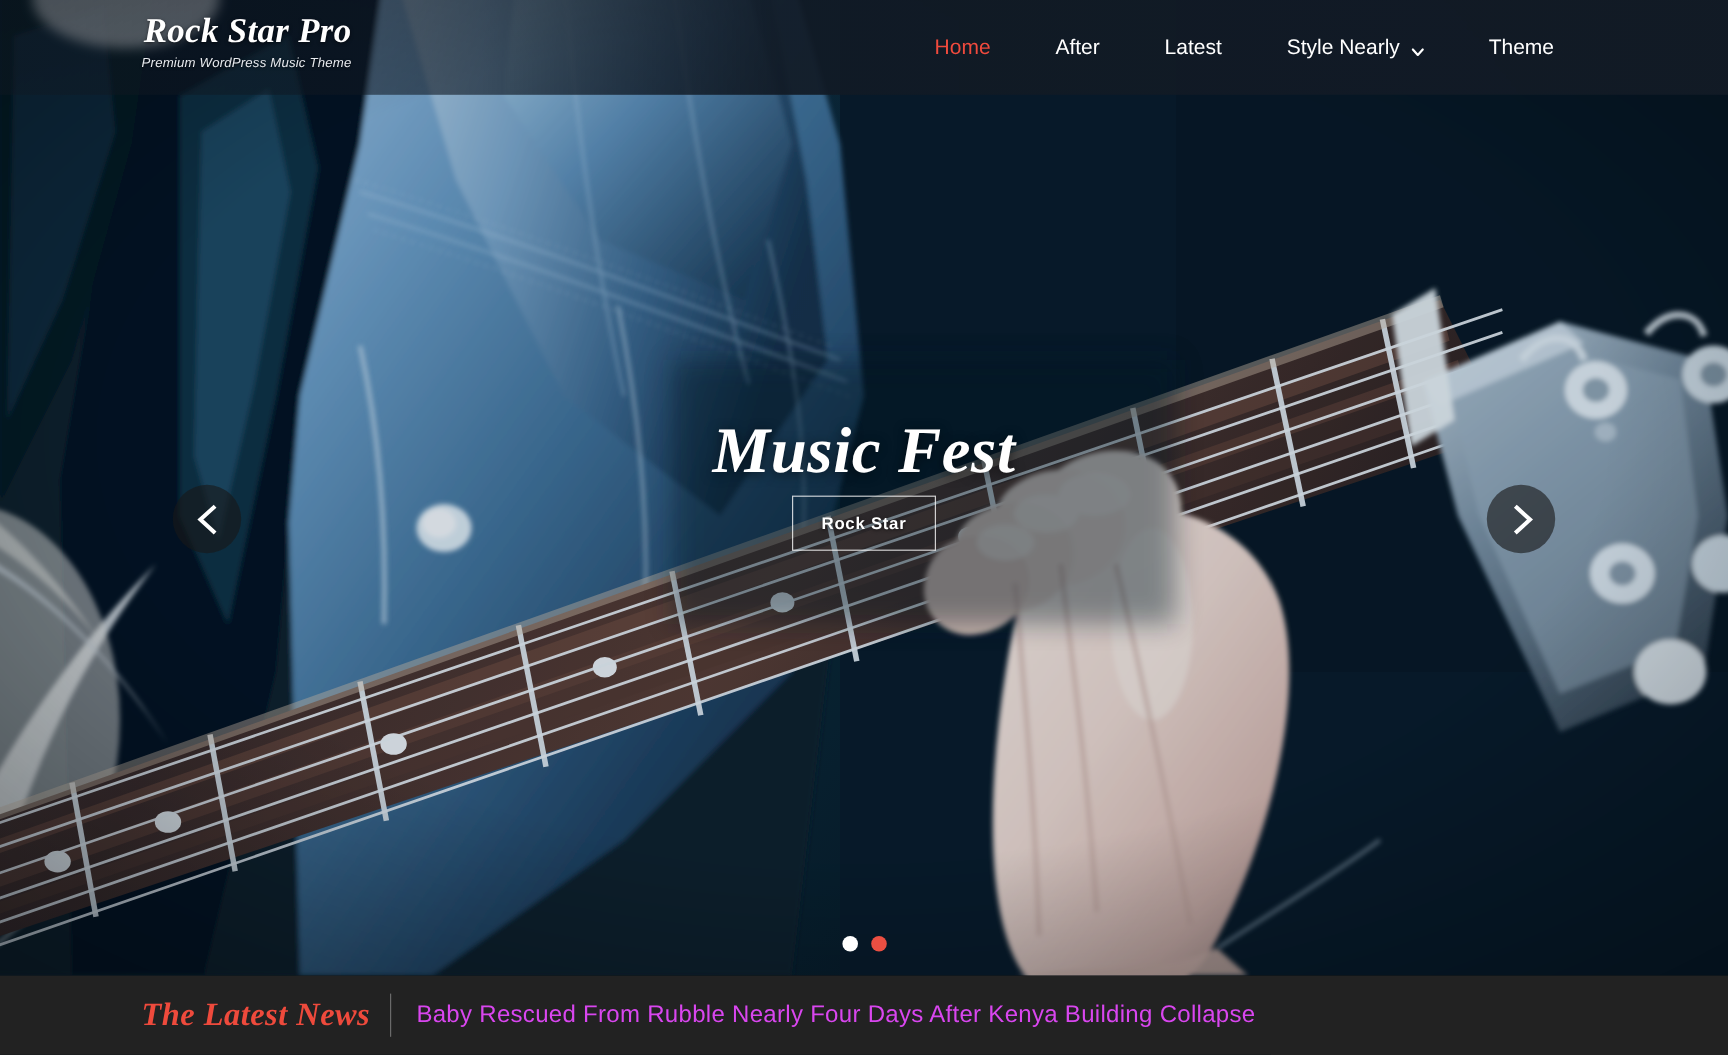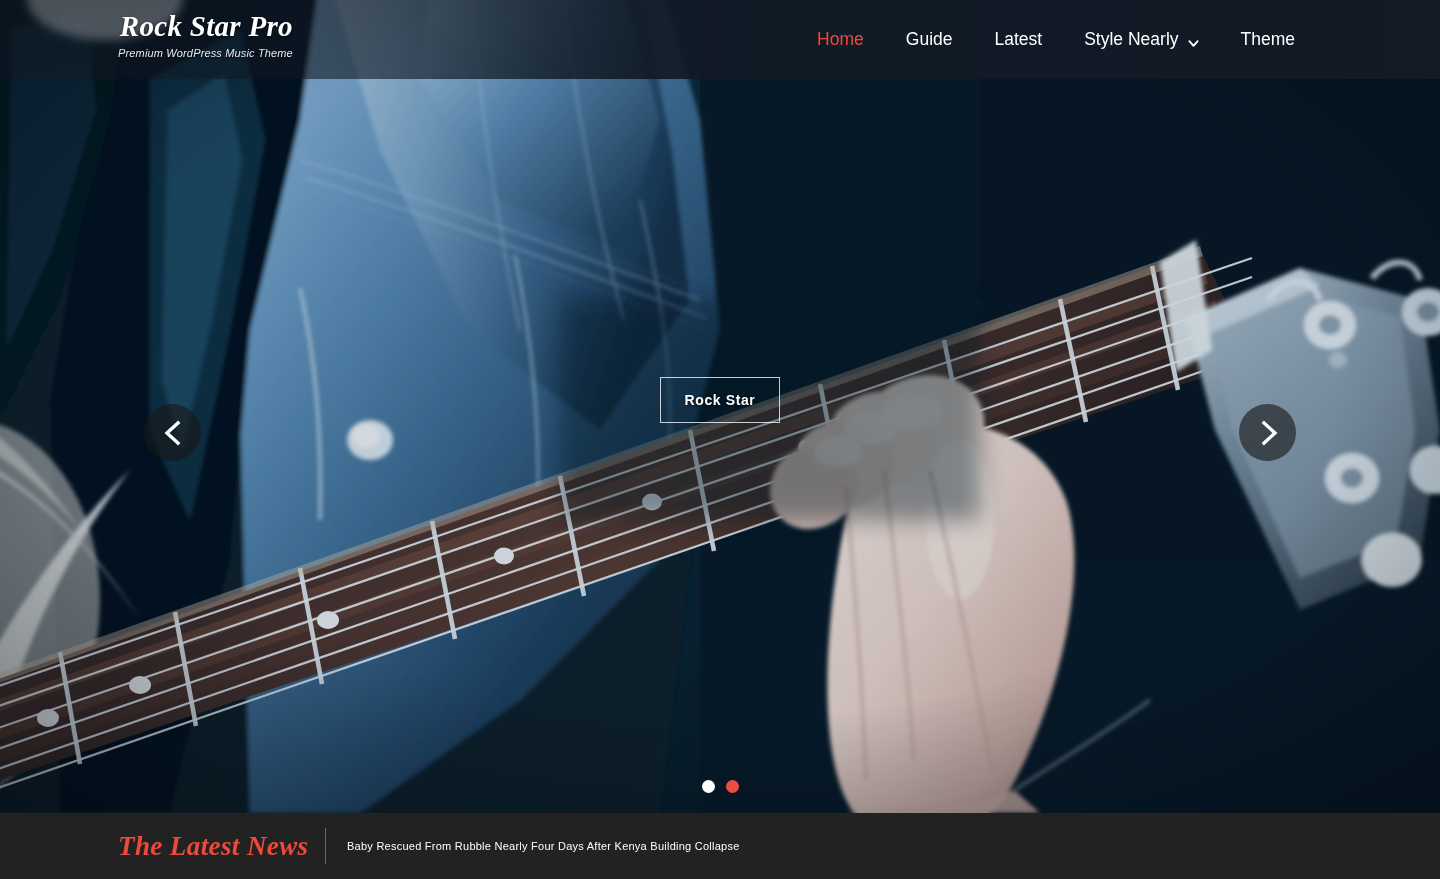--- a/index.html
+++ b/index.html
@@ -28,41 +28,41 @@
     font-style:italic; font-weight:bold; font-size:29px; color:#ffffff;
     letter-spacing:0.3px; line-height:1.1; white-space:nowrap;
     text-shadow:0 1px 3px rgba(0,0,0,.55);
   }
   #site-tagline {
     font-family:"Liberation Sans", sans-serif;
     font-style:italic; font-size:11px; color:#e7eaee; margin-top:4px;
     letter-spacing:0.15px; white-space:nowrap;
     text-shadow:0 1px 2px rgba(0,0,0,.6);
   }
-  #nav { position:absolute; right:126px; top:0; height:79px; display:flex; align-items:center; gap:4px; }
+  #nav { position:absolute; right:126px; top:0; height:79px; display:flex; align-items:center; gap:16px; }
   .nav-item {
     display:flex; align-items:center; gap:9px;
     color:#ffffff; font-size:17.5px; line-height:1;
     padding:0 19px; cursor:pointer; white-space:nowrap;
   }
   .nav-item.active { color:#ef4a3d; }
   .chev { display:inline-block; width:11px; height:11px; position:relative; top:1px; }
 
   
   #slide-caption {
     position:absolute; z-index:25; left:0; right:0; top:348px;
     display:flex; flex-direction:column; align-items:center;
   }
   #slide-title {
     font-family:"Liberation Serif", serif; font-style:italic; font-weight:bold;
     font-size:54px; color:#ffffff; letter-spacing:0.5px; line-height:1;
     text-shadow:0 2px 10px rgba(0,0,0,.55);
   }
   #slide-btn {
-    margin-top:29px; width:120px; height:46px;
+    margin-top:11px; width:120px; height:46px;
     border:1px solid rgba(255,255,255,.78); background:transparent;
     color:#ffffff; font-size:14px; font-weight:bold; letter-spacing:0.6px;
     display:flex; align-items:center; justify-content:center; cursor:pointer;
     text-shadow:0 1px 3px rgba(0,0,0,.6);
   }
 
   
   .arrow {
     position:absolute; z-index:30; top:404px; width:57px; height:57px;
     border-radius:50%; background:rgba(24,24,24,0.62);
@@ -86,21 +86,21 @@
     background:#222222; display:flex; align-items:center; z-index:50;
   }
   #news-label {
     position:absolute; left:118px; top:50%; transform:translateY(-50%);
     font-family:"Liberation Serif", serif; font-style:italic; font-weight:bold;
     font-size:27px; color:#ee4a3c; letter-spacing:0.4px; white-space:nowrap;
   }
   #news-sep { position:absolute; left:325px; top:15px; width:1px; height:36px; background:#6a6a6a; }
   #news-text {
     position:absolute; left:347px; top:50%; transform:translateY(-50%);
-    font-size:11px; color:#ffffff; letter-spacing:0.25px; white-space:nowrap;
+    font-size:20px; color:#d946ef; letter-spacing:0.25px; white-space:nowrap;
   }
 </style>
 </head>
 <body>
 
 <div id="page">
 
   <div id="hero">
     <svg id="hero-svg" viewBox="0 0 1440 813" preserveAspectRatio="none" aria-hidden="true">
       <defs>
@@ -332,20 +332,21 @@
 
         <path d="M856,812 C900,806 972,812 1014,790 L1040,813 L846,813 Z" fill="#d9b7ab" opacity="0.9"></path>
       </g>
 
       <rect x="0" y="0" width="1440" height="813" fill="url(#vign)"></rect>
       <rect x="0" y="0" width="1440" height="813" fill="#0a2a44" opacity="0.16"></rect>
       <rect x="560" y="300" width="420" height="220" fill="#061824" opacity="0.4" filter="url(#softest)"></rect>
     </svg>
 
     <div id="slide-caption">
+      <div id="slide-title">Music Fest</div>
       <div id="slide-btn">Rock Star</div>
     </div>
 
     <div class="arrow" id="arrow-prev">
       <svg width="20" height="26" viewBox="0 0 20 26">
         <polyline points="15,3 4,13 15,23" fill="none" stroke="#ffffff" stroke-width="3.4" stroke-linecap="square" stroke-linejoin="miter"></polyline>
       </svg>
     </div>
     <div class="arrow" id="arrow-next">
       <svg width="20" height="26" viewBox="0 0 20 26">
@@ -363,21 +364,21 @@
     <div id="brand">
       <div id="site-title">Rock Star Pro</div>
       <div id="site-tagline">Premium WordPress Music Theme</div>
     </div>
 
     <nav id="nav">
       <div class="nav-item active">
         <span>Home</span>
       </div>
       <div class="nav-item">
-        <span>Guide</span>
+        <span>After</span>
       </div>
       <div class="nav-item">
         <span>Latest</span>
       </div>
       <div class="nav-item">
         <span>Style Nearly</span>
         <span class="chev">
           <svg width="11" height="11" viewBox="0 0 12 12">
             <polyline points="1.5,3.5 6,8.5 10.5,3.5" fill="none" stroke="#ffffff" stroke-width="2" stroke-linecap="round" stroke-linejoin="round"></polyline>
           </svg>

